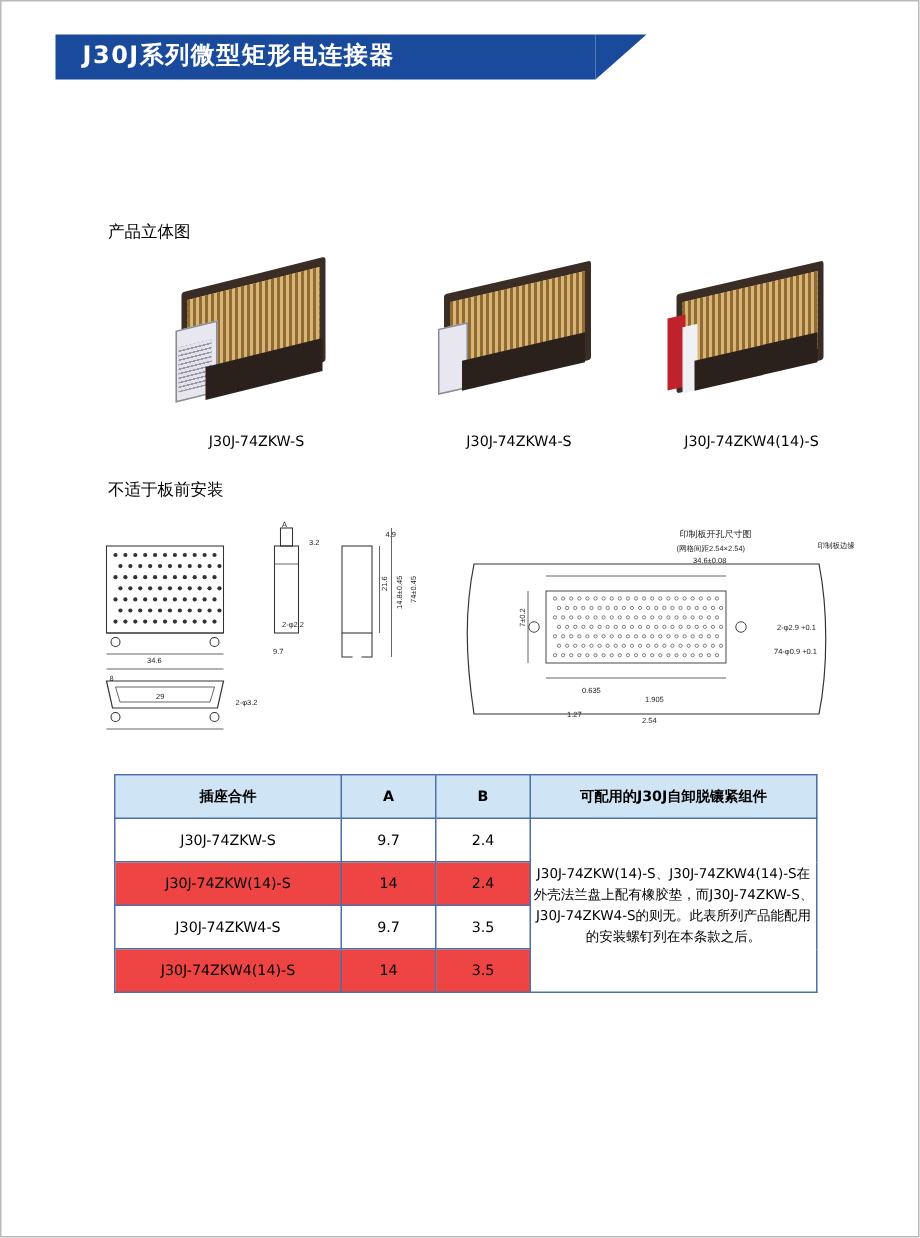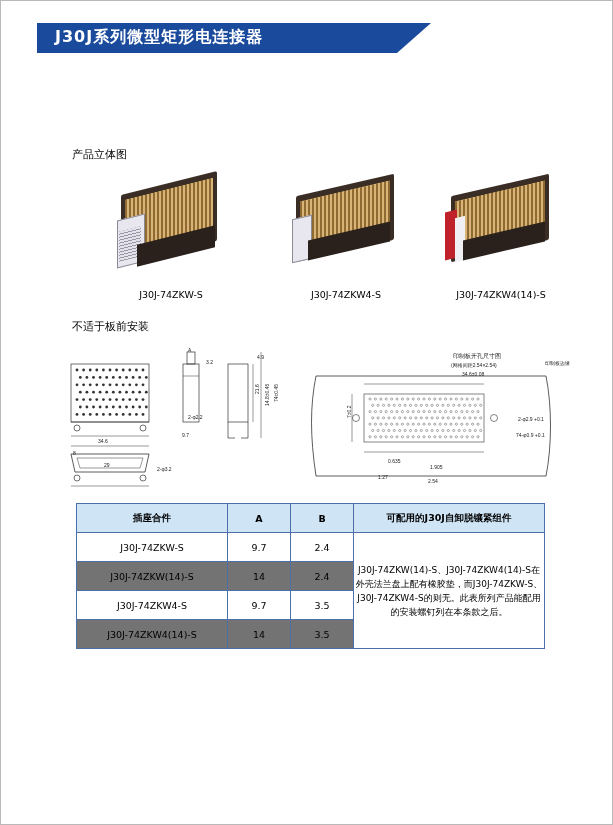--- a/index.html
+++ b/index.html
@@ -77,39 +77,39 @@
     position:absolute;font-size:5px;color:#222;
     font-family:"Liberation Sans",sans-serif;white-space:nowrap;
   }
   .tiny6{
     position:absolute;font-size:6px;color:#222;
     font-family:"Liberation Sans",sans-serif;white-space:nowrap;
   }
 
   
   .tbl{
-    position:absolute;left:75px;top:502px;
+    position:absolute;left:75px;top:515px;
     border-collapse:collapse;
     font-size:9.5px;
     font-family:"DejaVu Sans","Liberation Sans",sans-serif;
   }
   .tbl td,.tbl th{
     border:1px solid #4d6fa8;
     text-align:center;
     padding:0;
     height:28px;
   }
   .tbl th{
     background:#cfe4f5;font-weight:bold;font-size:9.5px;
   }
   .c-name{width:150px;}
   .c-a{width:62px;}
   .c-b{width:62px;}
   .c-note{width:190px;}
-  .row-alt{background:#737373;}
+  .row-alt{background:#ef4444;}
   .note-cell{
     text-align:left;font-size:9px;line-height:14px;padding:4px 6px;vertical-align:middle;
   }
 </style>
 </head>
 <body>
 
 <div class="page">
 
   <div class="banner">

